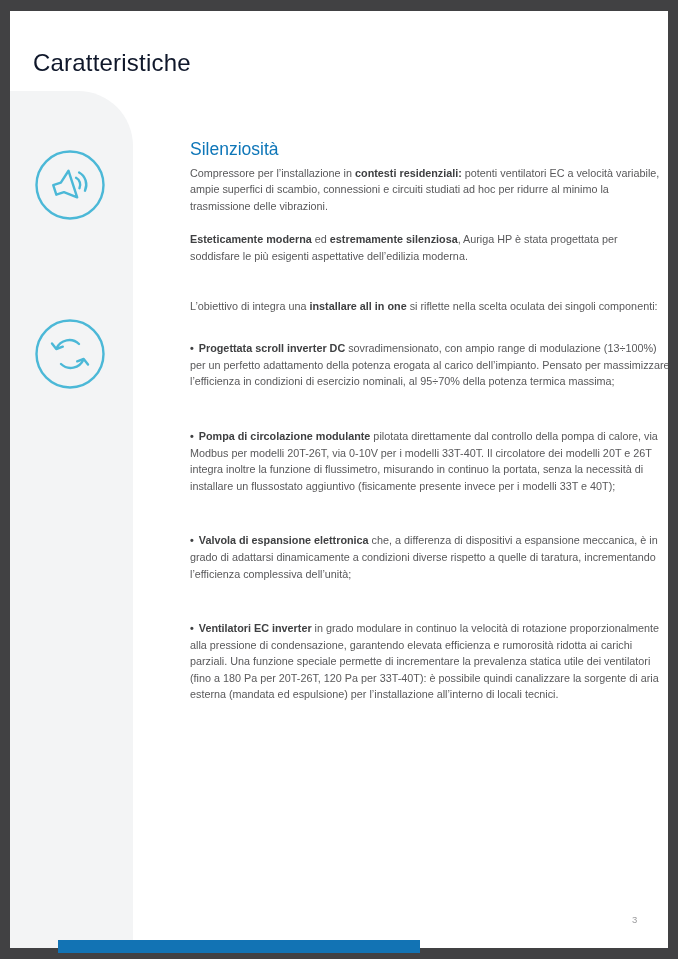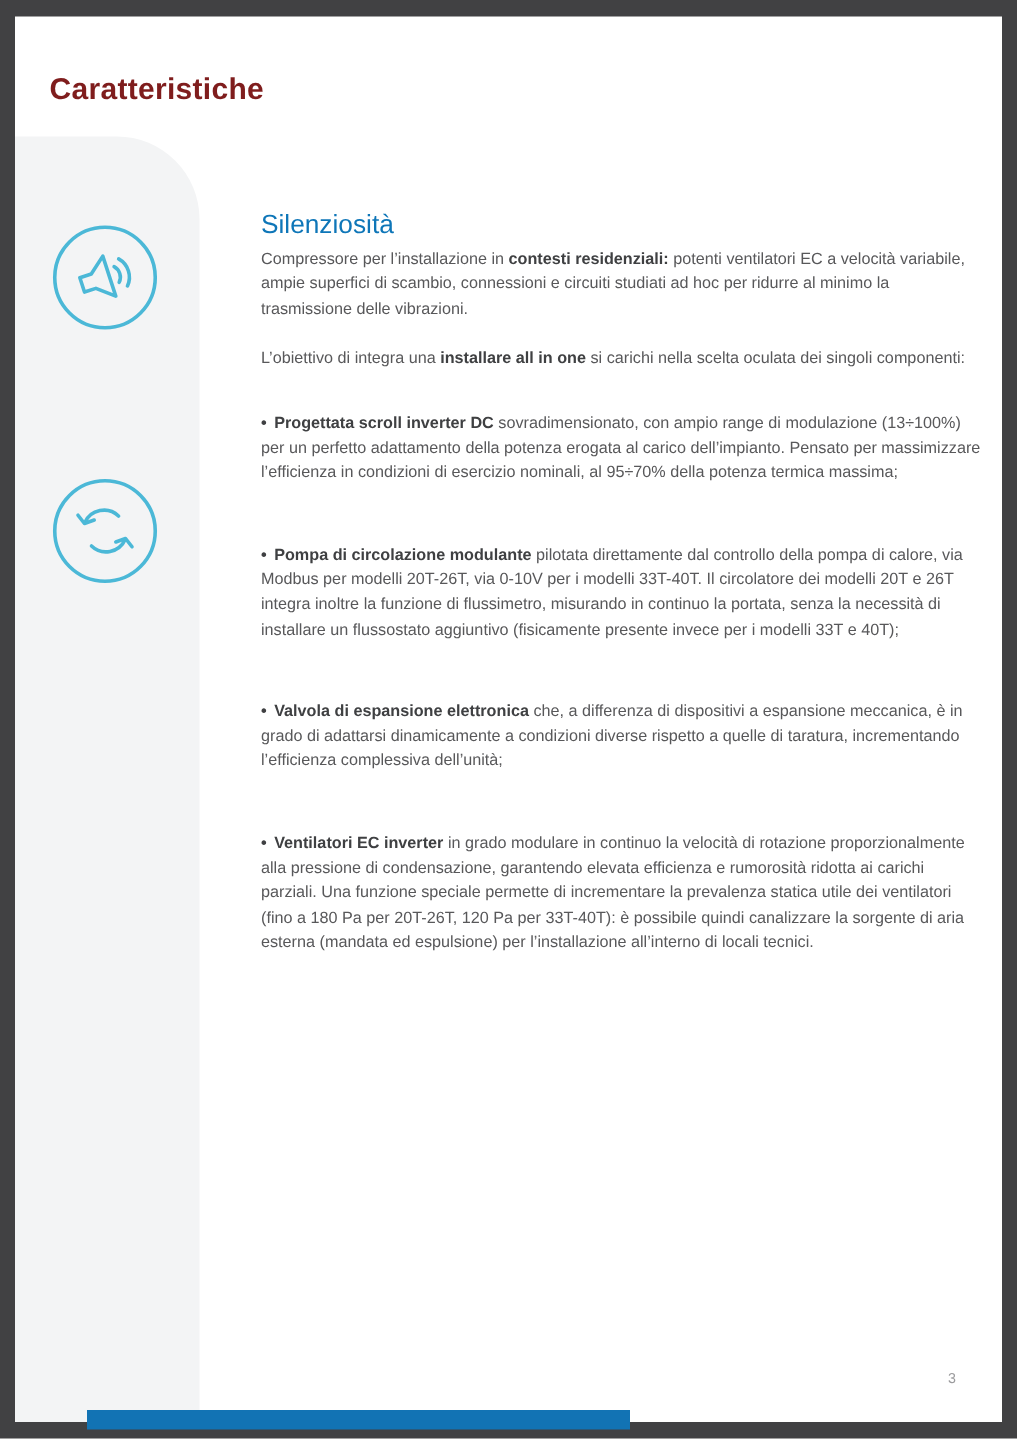--- a/index.html
+++ b/index.html
@@ -15,42 +15,42 @@
     position: absolute;
     left: 10px; top: 11px;
     width: 658px; height: 937px;
     background: #ffffff;
     overflow: hidden;
   }
   .title {
     position: absolute;
     left: 23px; top: 38px;
     margin: 0;
-    font-size: 20px;
-    font-weight: bold;
-    color: #7f1d1d;
+    font-size: 24px;
+    font-weight: normal;
+    color: #0f172a;
     letter-spacing: 0.2px;
   }
   .side-panel {
     position: absolute;
     left: 0; top: 80px;
     width: 123px; height: 857px;
     background: #f3f4f5;
     border-radius: 0 55px 0 0;
   }
   .icon-circle {
     position: absolute;
     left: 24px;
     width: 72px; height: 72px;
   }
   .icon-1 { top: 138px; }
   .icon-2 { top: 307px; }
   .content {
     position: absolute;
-    left: 164px; top: 130px;
+    left: 180px; top: 130px;
     width: 480px;
     color: #58585a;
     font-size: 10.8px;
     line-height: 16.6px;
   }
   .content h2 {
     margin: 0 0 7px 0;
     font-size: 17.5px;
     font-weight: normal;
     color: #0e76b8;
@@ -114,23 +114,24 @@
       </g>
     </svg>
   </div>
 
   <div class="content">
 
     <h2>Silenziosità</h2>
 
     <p class="p1"><span>Compressore per l’installazione in </span><span class="b">contesti residenziali:</span><span> potenti ventilatori EC a velocità variabile, ampie superfici di scambio, connessioni e circuiti studiati ad hoc per ridurre al minimo la trasmissione delle vibrazioni.</span></p>
 
+    <p class="p2"><span class="b">Esteticamente moderna</span><span> ed </span><span class="b">estremamente silenziosa</span><span>, Auriga HP è stata progettata per soddisfare le più esigenti aspettative dell’edilizia moderna.</span></p>
 
 
-    <p class="intro"><span>L’obiettivo di integra una </span><span class="b">installare all in one</span><span> si carichi nella scelta oculata dei singoli componenti:</span></p>
+    <p class="intro"><span>L’obiettivo di integra una </span><span class="b">installare all in one</span><span> si riflette nella scelta oculata dei singoli componenti:</span></p>
 
     <p class="bullet"><span class="marker">•</span><span class="b">Progettata scroll inverter DC</span><span> sovradimensionato, con ampio range di modulazione (13÷100%) per un perfetto adattamento della potenza erogata al carico dell’impianto. Pensato per massimizzare l’efficienza in condizioni di esercizio nominali, al 95÷70% della potenza termica massima;</span></p>
 
     <p class="bullet"><span class="marker">•</span><span class="b">Pompa di circolazione modulante</span><span> pilotata direttamente dal controllo della pompa di calore, via Modbus per modelli 20T-26T, via 0-10V per i modelli 33T-40T. Il circolatore dei modelli 20T e 26T integra inoltre la funzione di flussimetro, misurando in continuo la portata, senza la necessità di installare un flussostato aggiuntivo (fisicamente presente invece per i modelli 33T e 40T);</span></p>
 
     <p class="bullet"><span class="marker">•</span><span class="b">Valvola di espansione elettronica</span><span> che, a differenza di dispositivi a espansione meccanica, è in grado di adattarsi dinamicamente a condizioni diverse rispetto a quelle di taratura, incrementando l’efficienza complessiva dell’unità;</span></p>
 
     <p class="bullet"><span class="marker">•</span><span class="b">Ventilatori EC inverter</span><span> in grado modulare in continuo la velocità di rotazione proporzionalmente alla pressione di condensazione, garantendo elevata efficienza e rumorosità ridotta ai carichi parziali. Una funzione speciale permette di incrementare la prevalenza statica utile dei ventilatori (fino a 180 Pa per 20T-26T, 120 Pa per 33T-40T): è possibile quindi canalizzare la sorgente di aria esterna (mandata ed espulsione) per l’installazione all’interno di locali tecnici.</span></p>
 
   </div>

